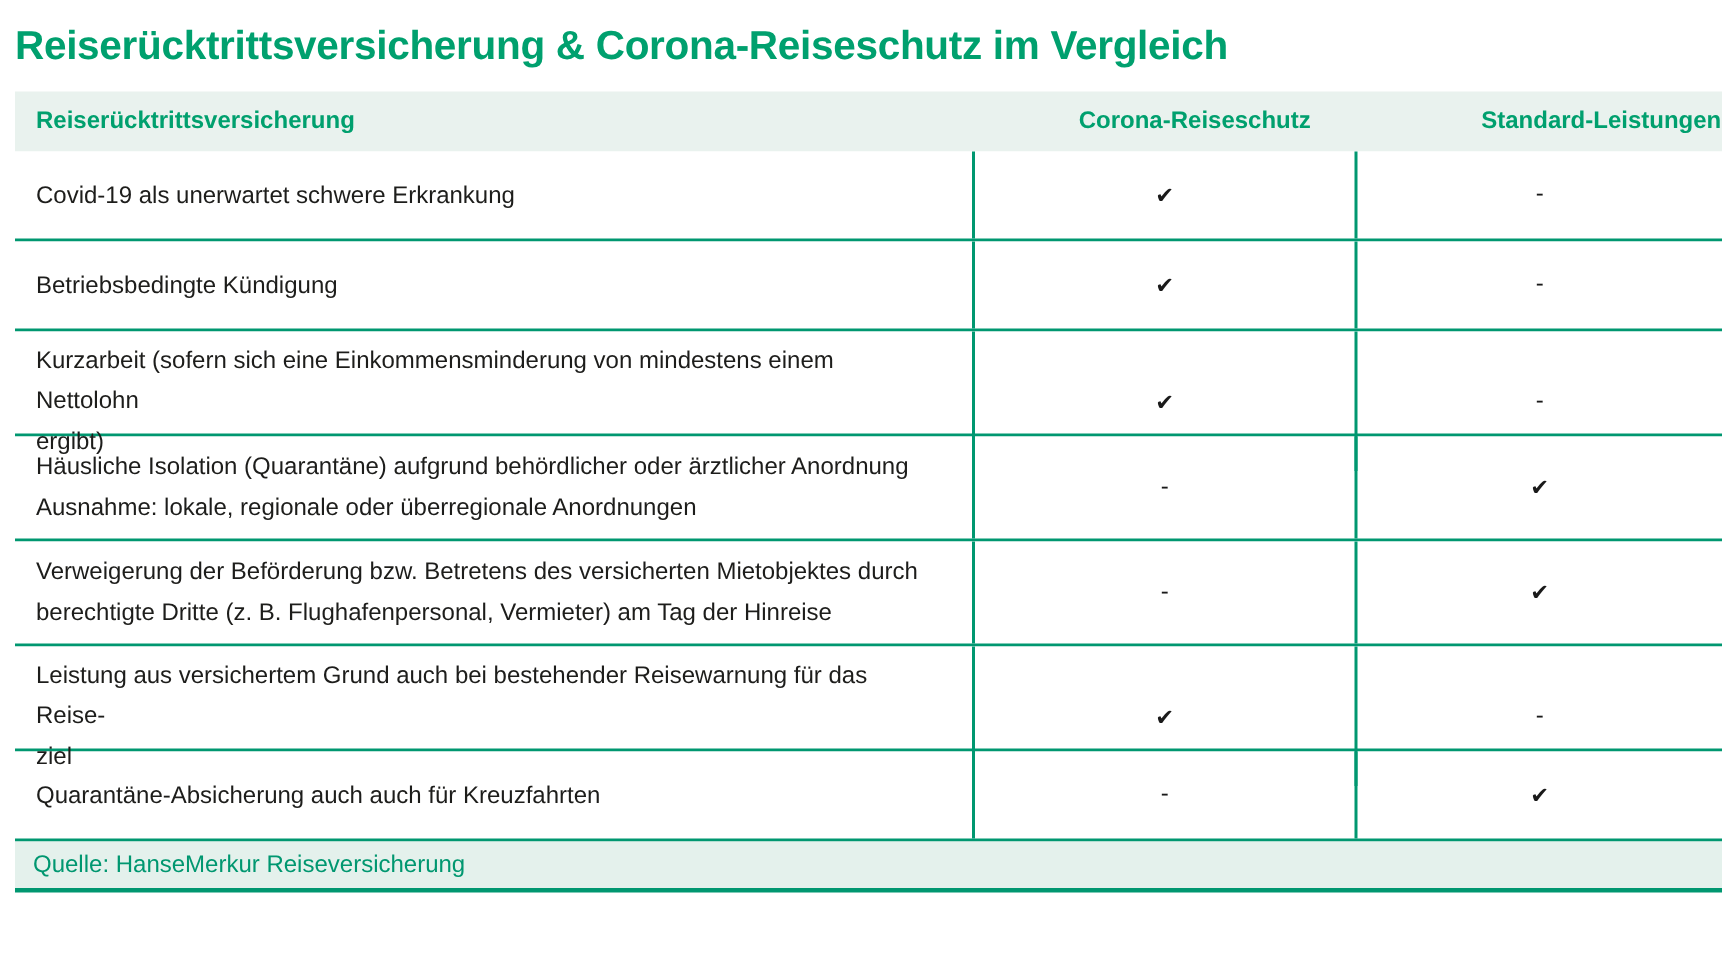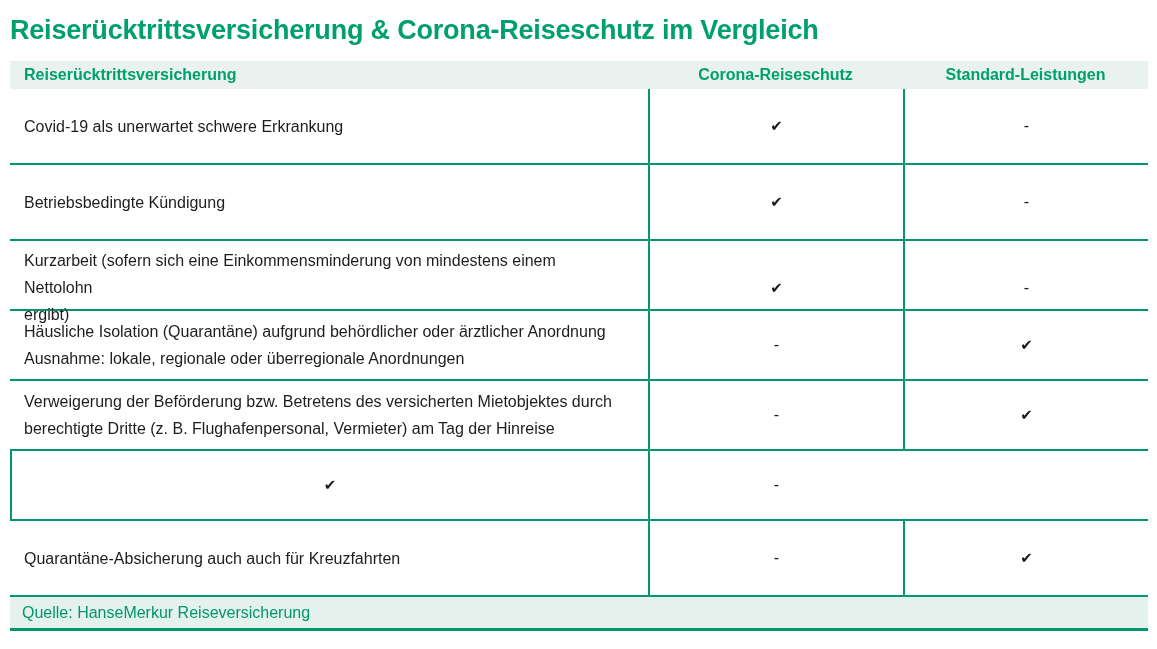--- a/index.html
+++ b/index.html
@@ -28,38 +28,39 @@
     letter-spacing: -0.2px;
     color: var(--accent-green);
   }
   .table {
     width: 1138px;
     margin-left: 10px;
   }
   .header-row {
     display: grid;
     grid-template-columns: 638px 255px 245px;
-    height: 28px;
+    height: 40px;
     background: var(--header-bg);
     align-items: center;
+    gap: 21px;
   }
   .hcell {
     font-size: 16px;
     font-weight: bold;
     color: var(--accent-green);
   }
   .hcell.left { padding-left: 14px; text-align: left; }
   .hcell.center { text-align: center; }
   .row {
     display: grid;
     grid-template-columns: 638px 255px 245px;
     border-bottom: 2px solid var(--line-green);
     background: #ffffff;
   }
-  .row.h60 { height: 76px; }
+  .row.h60 { height: 60px; }
   .row.h80 { height: 70px; }
   .cell.label {
     display: flex;
     align-items: center;
     padding: 6px 24px 6px 14px;
     font-size: 16px;
     line-height: 27px;
     color: var(--body-text);
     white-space: pre-line;
   }
@@ -132,20 +133,22 @@
   </div>
 
   <div class="row h80">
     <div class="cell label">Verweigerung der Beförderung bzw. Betretens des versicherten Mietobjektes durch
 berechtigte Dritte (z. B. Flughafenpersonal, Vermieter) am Tag der Hinreise</div>
     <div class="cell mark dash">-</div>
     <div class="cell mark check">✔</div>
   </div>
 
   <div class="row h80">
+    <div class="cell label">Leistung aus versichertem Grund auch bei bestehender Reisewarnung für das Reise-
+ziel</div>
     <div class="cell mark check">✔</div>
     <div class="cell mark dash">-</div>
   </div>
 
   <div class="row h60">
     <div class="cell label">Quarantäne-Absicherung auch auch für Kreuzfahrten</div>
     <div class="cell mark dash">-</div>
     <div class="cell mark check">✔</div>
   </div>
 

